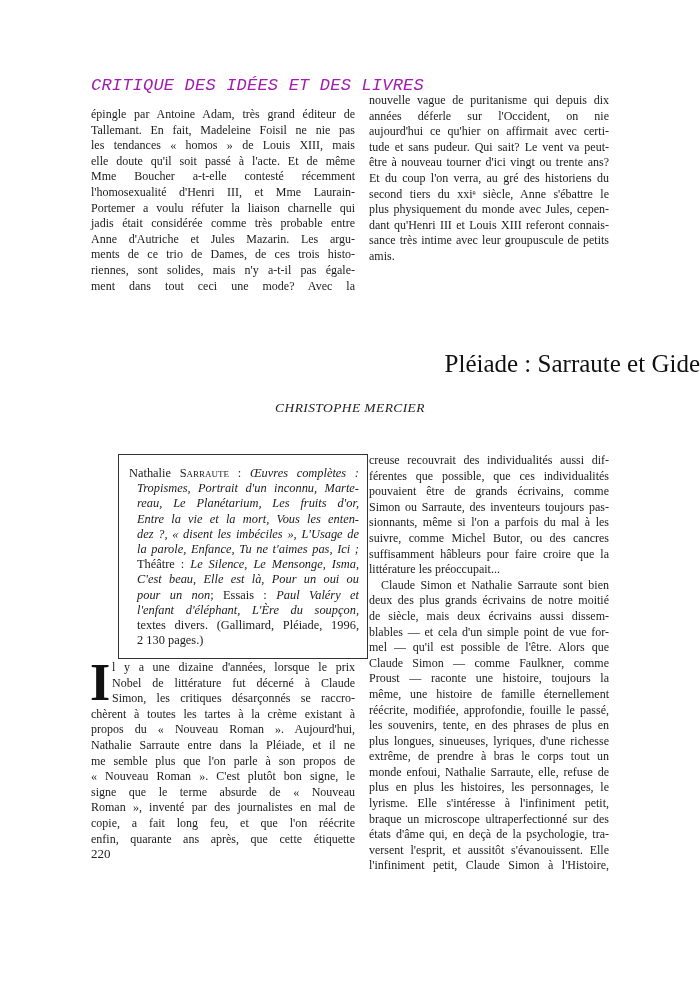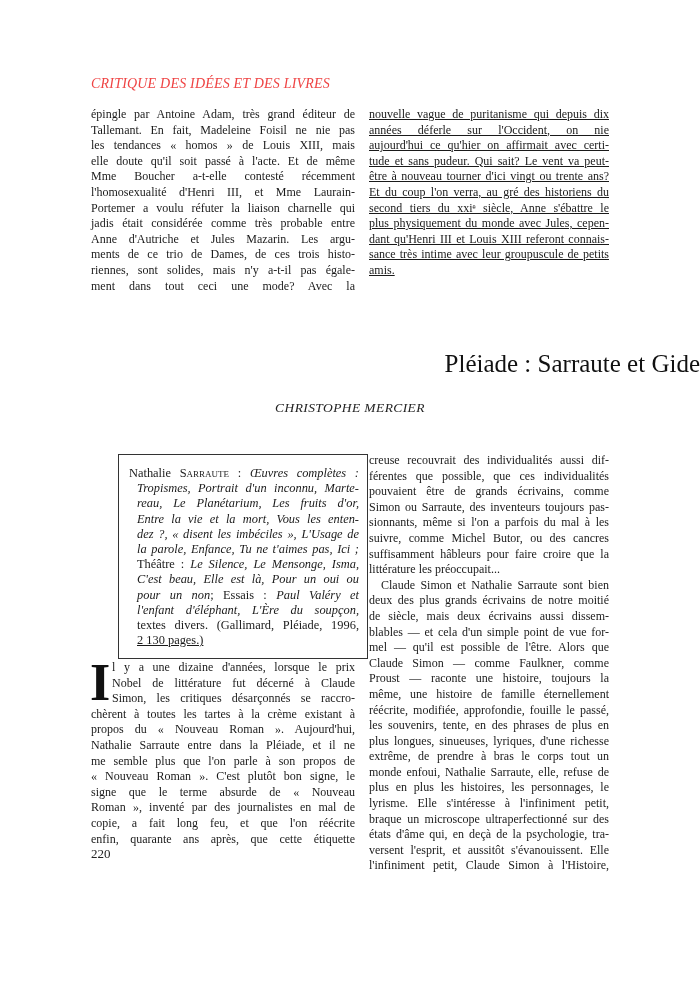--- a/index.html
+++ b/index.html
@@ -13,43 +13,44 @@
       position: relative;
       overflow: hidden;
       font-family: "Liberation Serif", "DejaVu Serif", serif;
       color: #1a1a1a;
     }
     .running-head {
       position: absolute;
       left: 91px;
       top: 76px;
       font-style: italic;
-      font-size: 14px;
+      font-size: 17px;
       letter-spacing: 0.2px;
-      color: #ef4444;
+      color: #a21caf;
+      font-family: Liberation Mono, monospace;
     }
     .col {
       position: absolute;
       font-size: 12px;
       line-height: 15.6px;
       text-align: justify;
       hyphens: manual;
     }
     .col .line {
       display: block;
       text-align: justify;
       text-align-last: justify;
       white-space: nowrap;
       height: 15.6px;
     }
     .col .line.last {
       text-align-last: left;
     }
     .top-left { left: 91px; top: 107px; width: 264px; }
-    .top-right { left: 369px; top: 107px; width: 240px; text-decoration: underline; }
+    .top-right { left: 369px; top: 93px; width: 240px; }
 
     .article-title {
       position: absolute;
       left: 0;
       width: 700px;
       top: 350px;
       text-align: right;
       font-size: 25px;
       color: #111;
     }
@@ -75,21 +76,21 @@
       line-height: 15.2px;
     }
     .ref-box .line {
       display: block;
       white-space: nowrap;
       text-align: justify;
       text-align-last: justify;
       height: 15.2px;
     }
     .ref-box .line.indent { padding-left: 8px; }
-    .ref-box .line.last { text-align-last: left; text-decoration: underline; }
+    .ref-box .line.last { text-align-last: left; }
     .sc { font-variant: small-caps; }
     .it { font-style: italic; }
 
     .bottom-left { left: 91px; top: 660px; width: 264px; }
     .bottom-right { left: 369px; top: 453px; width: 240px; }
     .dropcap-line { padding-left: 21px; }
     .dropcap {
       position: absolute;
       left: 90px;
       top: 660px;

